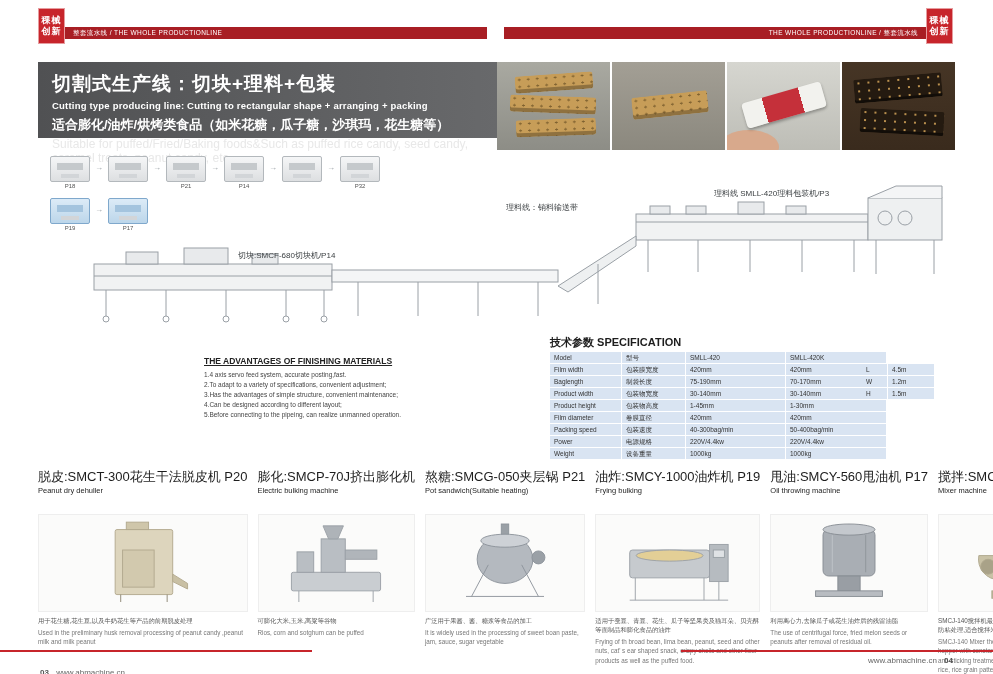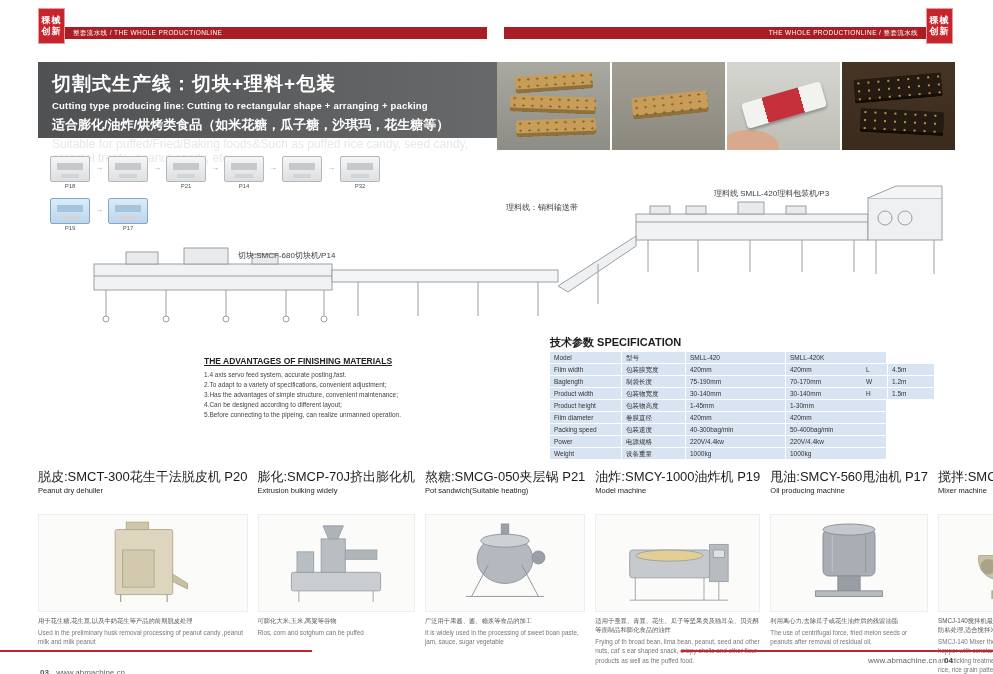--- a/index.html
+++ b/index.html
@@ -348,21 +348,21 @@
             <line x1="96" y1="82" x2="96" y2="90" stroke="#8d8672"></line>
           </g>
         </svg>
       </div>
       <div class="prod-desc">用于花生糖,花生豆,以及牛奶花生等产品的前期脱皮处理</div>
       <div class="prod-desc-en">Used in the preliminary husk removal processing of peanut candy ,peanut milk and milk peanut</div>
     </div>
 
     <div class="prod">
       <div class="prod-title">膨化:SMCP-70J挤出膨化机</div>
-      <div class="prod-title-en">Extrusion bulking widely</div>
+      <div class="prod-title-en">Electric bulking machine</div>
       <div class="prod-photo">
         <svg viewBox="0 0 140 96">
           <g stroke="#9aa0a6" fill="#c9cdd1">
             <rect x="22" y="58" width="96" height="20" rx="2"></rect>
             <rect x="54" y="22" width="26" height="36" fill="#b9bec3"></rect>
             <path d="M56 8 L78 8 L72 22 L62 22 Z" fill="#aeb3b8"></path>
             <rect x="80" y="34" width="34" height="10" fill="#b0b5ba"></rect>
             <rect x="28" y="36" width="18" height="22" fill="#b9bec3"></rect>
             <line x1="30" y1="78" x2="30" y2="90"></line>
               <line x1="110" y1="78" x2="110" y2="90"></line>
@@ -388,42 +388,42 @@
             <circle cx="106" cy="42" r="7" fill="#9aa0a6"></circle>
           </g>
         </svg>
       </div>
       <div class="prod-desc">广泛用于果酱、酱、糖浆等食品的加工</div>
       <div class="prod-desc-en">It is widely used in the processing of sweet boan paste, jam, sauce, sugar vegetable</div>
     </div>
 
     <div class="prod">
       <div class="prod-title">油炸:SMCY-1000油炸机 P19</div>
-      <div class="prod-title-en">Model machine</div>
+      <div class="prod-title-en">Frying bulking</div>
       <div class="prod-photo">
         <svg viewBox="0 0 140 96">
           <g stroke="#9aa0a6" fill="#c6cace">
             <rect x="18" y="34" width="86" height="30" rx="3"></rect>
             <ellipse cx="61" cy="40" rx="36" ry="6" fill="#e3cf96"></ellipse>
             <rect x="104" y="28" width="20" height="40" fill="#b6bbc0"></rect>
             <rect x="108" y="34" width="12" height="8" fill="#dfe2e5"></rect>
             <line x1="24" y1="64" x2="24" y2="88"></line>
               <line x1="98" y1="64" x2="98" y2="88"></line>
             <line x1="114" y1="68" x2="114" y2="88"></line>
             <line x1="18" y1="88" x2="124" y2="88"></line>
           </g>
         </svg>
       </div>
       <div class="prod-desc">适用于蚕豆、青豆、花生、瓜子等坚果类及猫耳朵、贝壳酥等面制品和膨化食品的油炸</div>
       <div class="prod-desc-en">Frying of th broad bean, lima bean, peanut, seed and other nuts, cat' s ear shaped snack, crispy shells and other flour products as well as the puffed food.</div>
     </div>
 
     <div class="prod">
       <div class="prod-title">甩油:SMCY-560甩油机 P17</div>
-      <div class="prod-title-en">Oil producing machine</div>
+      <div class="prod-title-en">Oil throwing machine</div>
       <div class="prod-photo">
         <svg viewBox="0 0 140 96">
           <g stroke="#878d93" fill="#a9aeb4">
             <rect x="42" y="12" width="56" height="50" rx="6"></rect>
             <ellipse cx="70" cy="12" rx="28" ry="6" fill="#c4c8cd"></ellipse>
             <rect x="58" y="62" width="24" height="16" fill="#999ea4"></rect>
             <rect x="34" y="78" width="72" height="6" fill="#b8bcc1"></rect>
             <line x1="52" y1="18" x2="52" y2="58" stroke="#c0c4c9"></line>
             <line x1="88" y1="18" x2="88" y2="58" stroke="#8f949a"></line>
           </g>

